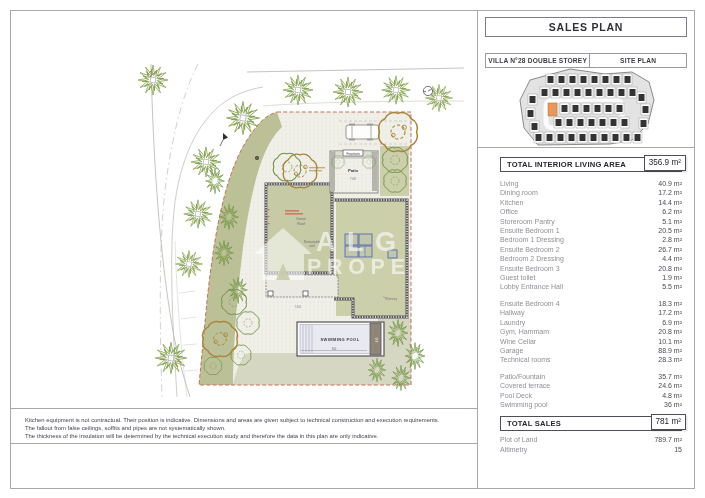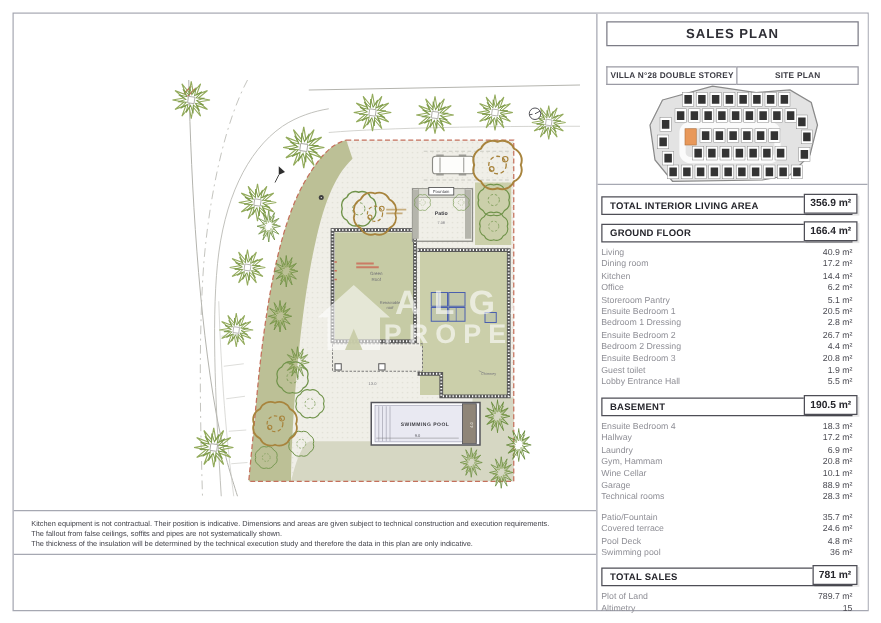--- a/index.html
+++ b/index.html
@@ -12,25 +12,25 @@
   .disclaimer p{margin:0;font-size:5.9px;line-height:8.2px;color:#44444c;}
   
   .right-pane{position:absolute;left:466px;top:0;width:217px;height:477px;border-left:1px solid #a6a8b2;box-sizing:border-box;background:#fff;}
   .title-box{margin:6px 7px 16px 7px;border:1px solid #7c7c86;height:18px;display:flex;align-items:center;justify-content:center;font-size:10.5px;font-weight:600;letter-spacing:.8px;color:#2f2f36;}
   .cells-row{margin:3px 7px 0 7px;display:flex;gap:0;}
   .cells-row .cell{border:1px solid #9a9aa4;height:13px;display:flex;align-items:center;justify-content:center;font-size:6.6px;font-weight:700;color:#3c3c44;letter-spacing:.2px;}
   .cell.c1{flex:1.08;border-right:none;}
   .cell.c2{flex:1;}
   .minimap-wrap{height:74px;display:flex;align-items:center;justify-content:center;margin-top:2px;}
   .panel-hr{border:none;border-top:1px solid #a6a8b2;margin:3px 0 0 0;}
-  .sections{margin:9px 12px 0 3px;}
+  .sections{margin:9px 12px 0 22px;}
   .sec{margin-bottom:7px;}
   .hdr{position:relative;border:1px solid #4e4e56;height:13px;display:flex;align-items:center;padding:0 6px;background:#fff;}
   .hlabel{font-size:7.6px;font-weight:700;color:#26262c;letter-spacing:.2px;white-space:nowrap;}
-  .hval{position:absolute;right:-5px;top:-3px;background:#fff;border:1px solid #4e4e56;padding:2px 4px 3px 4px;font-size:8.2px;font-weight:700;color:#26262c;box-shadow:1.5px 1.5px 0 rgba(0,0,0,.10);white-space:nowrap;}
+  .hval{position:absolute;right:-5px;top:-3px;background:#fff;border:1px solid #4e4e56;padding:2px 4px 3px 4px;font-size:8.2px;font-weight:400;color:#26262c;box-shadow:1.5px 1.5px 0 rgba(0,0,0,.10);white-space:nowrap;}
   .rooms{margin-top:4px;}
   .room{display:flex;justify-content:space-between;line-height:9.4px;}
   .rl{font-size:7px;color:#8f8f96;}
   .rv{font-size:7px;color:#4a4a52;}
   svg text{font-family:"Liberation Sans",sans-serif;}
 </style>
 </head>
 <body>
 
 <div class="stage">
@@ -332,24 +332,20 @@
     </div>
     <hr class="panel-hr">
     <div class="sections">
           <div class="sec">
             <div class="hdr">
               <span class="hlabel">TOTAL INTERIOR LIVING AREA</span>
               <span class="hval">356.9 m²</span>
             </div>
           </div>
           <div class="sec">
-            <div class="hdr">
-              <span class="hlabel">GROUND FLOOR</span>
-              <span class="hval">166.4 m²</span>
-            </div>
             <div class="rooms">
               <div class="room">
                 <span class="rl">Living</span>
                 <span class="rv">40.9 m²</span>
               </div>
               <div class="room">
                 <span class="rl">Dining room</span>
                 <span class="rv">17.2 m²</span>
               </div>
               <div class="room">
@@ -388,24 +384,20 @@
                 <span class="rl">Guest toilet</span>
                 <span class="rv">1.9 m²</span>
               </div>
               <div class="room">
                 <span class="rl">Lobby Entrance Hall</span>
                 <span class="rv">5.5 m²</span>
               </div>
             </div>
           </div>
           <div class="sec">
-            <div class="hdr">
-              <span class="hlabel">BASEMENT</span>
-              <span class="hval">190.5 m²</span>
-            </div>
             <div class="rooms">
               <div class="room">
                 <span class="rl">Ensuite Bedroom 4</span>
                 <span class="rv">18.3 m²</span>
               </div>
               <div class="room">
                 <span class="rl">Hallway</span>
                 <span class="rv">17.2 m²</span>
               </div>
               <div class="room">

